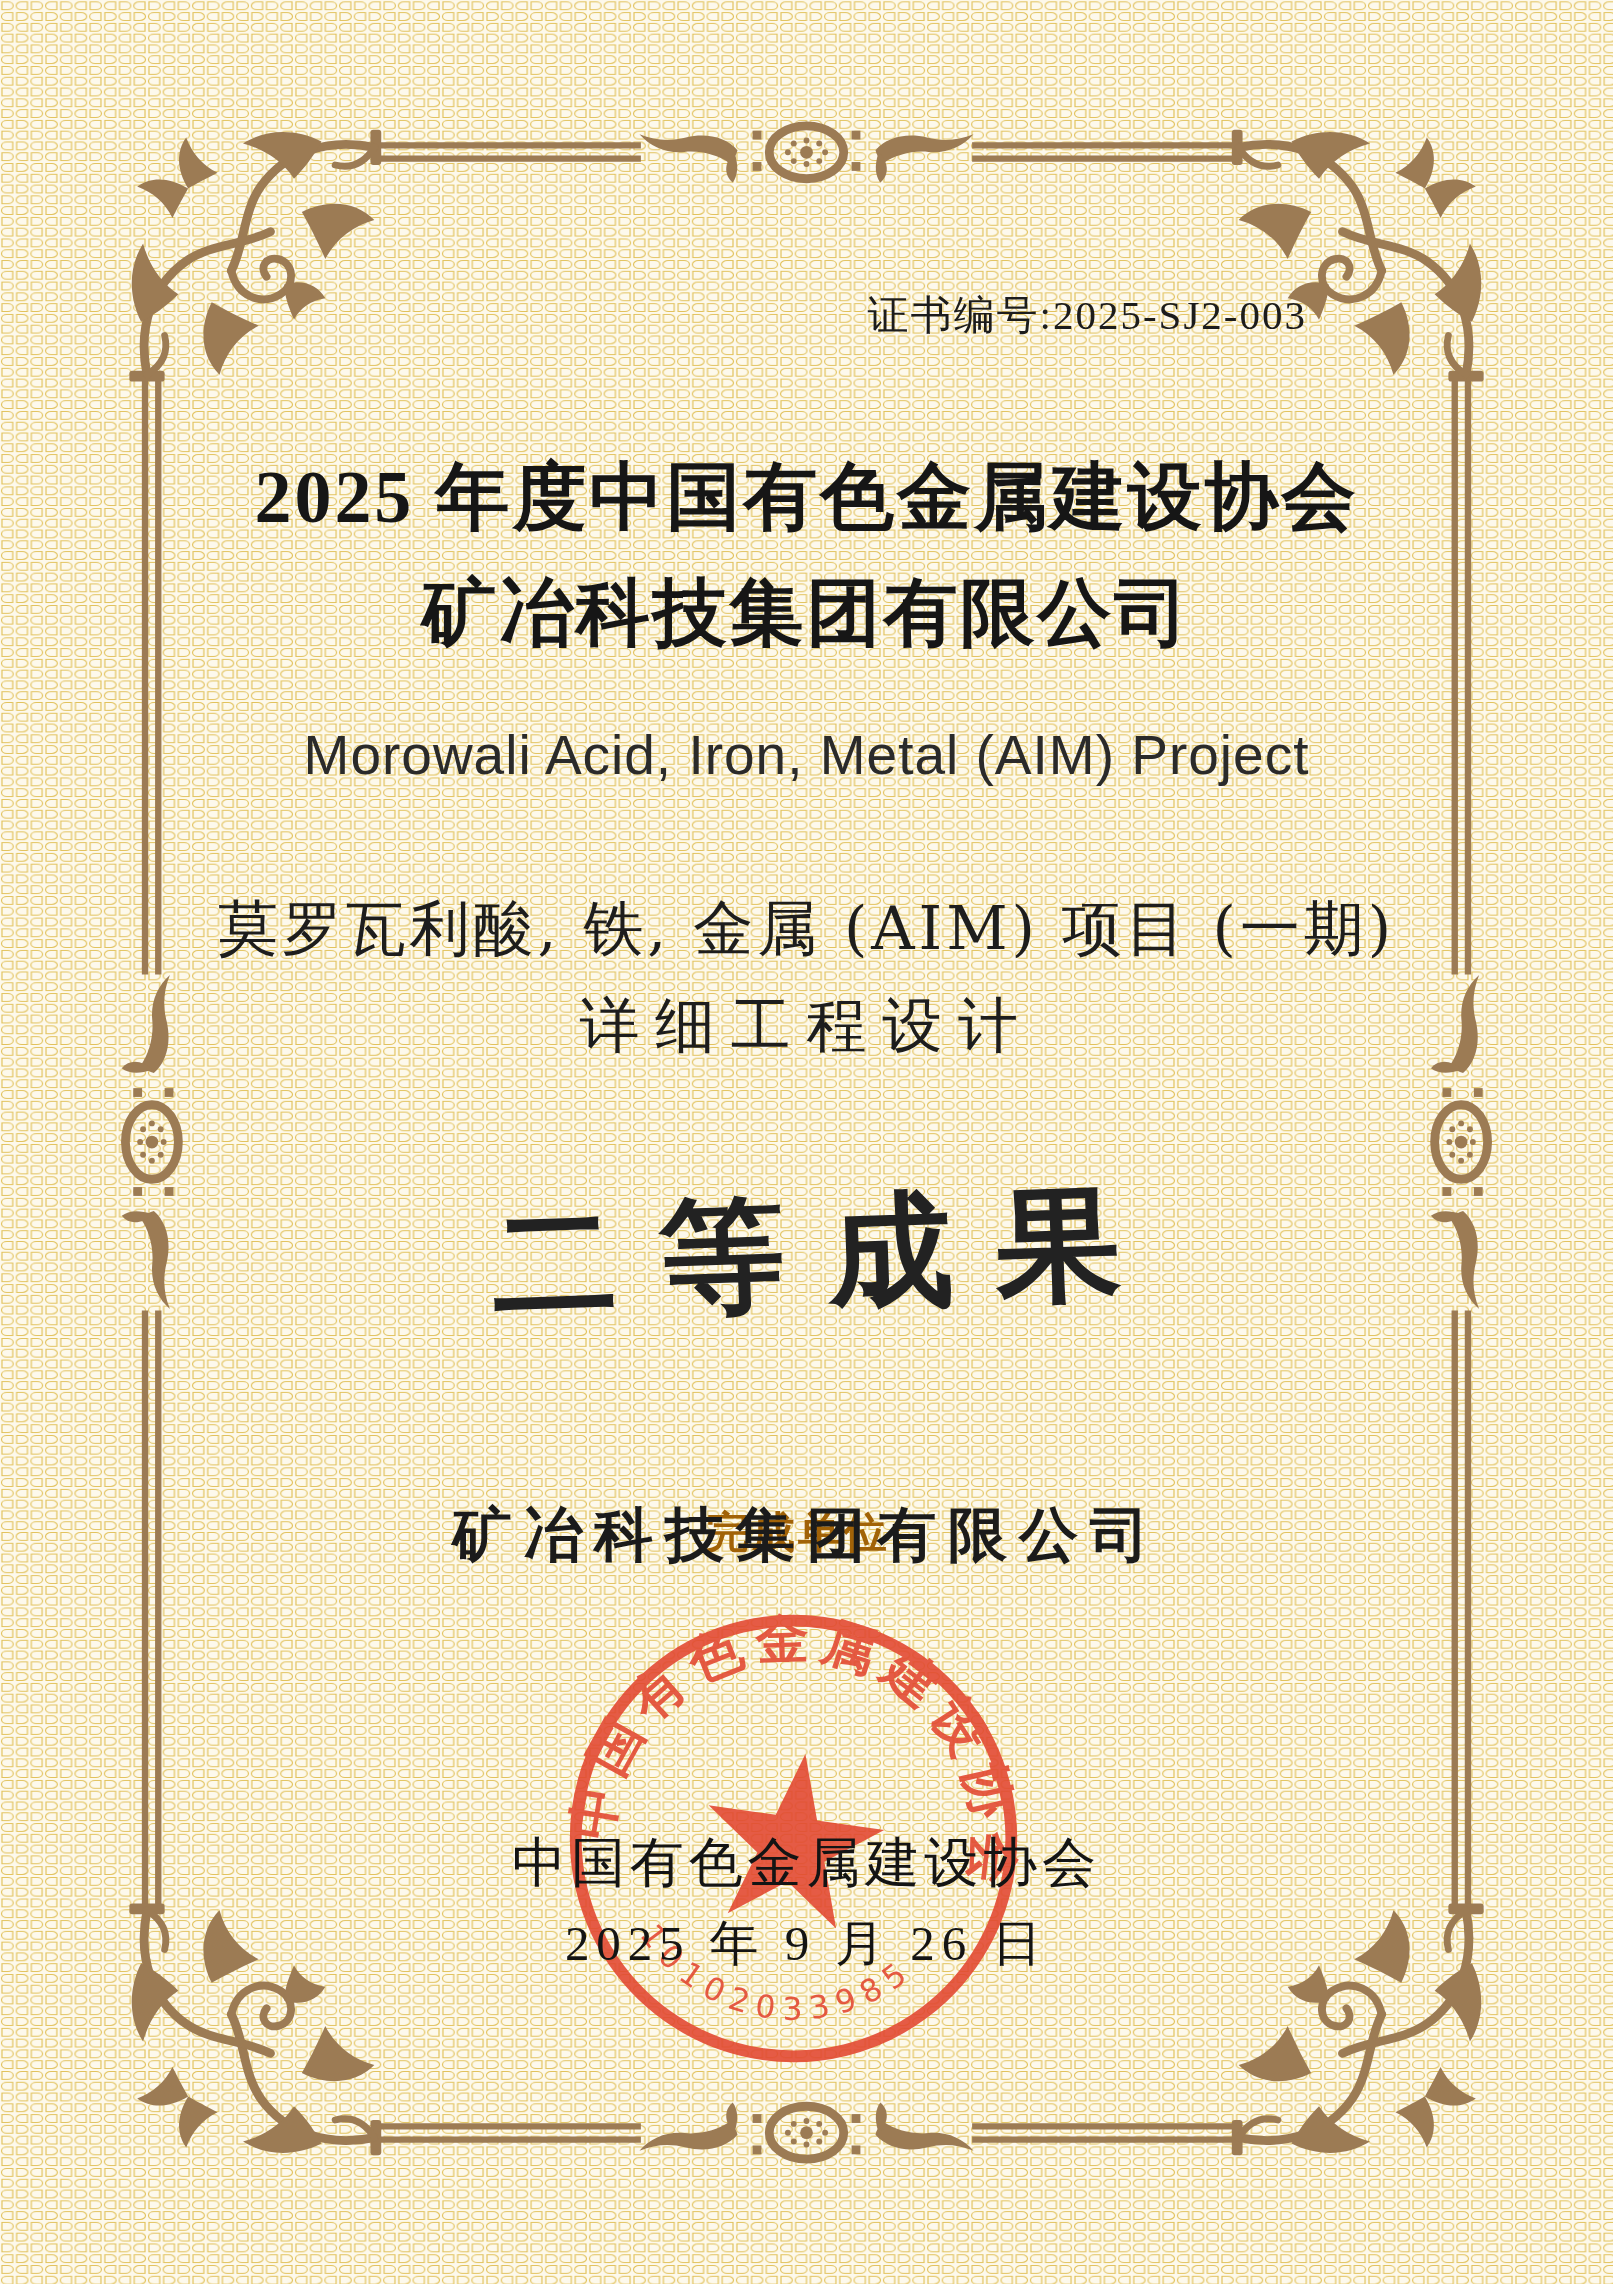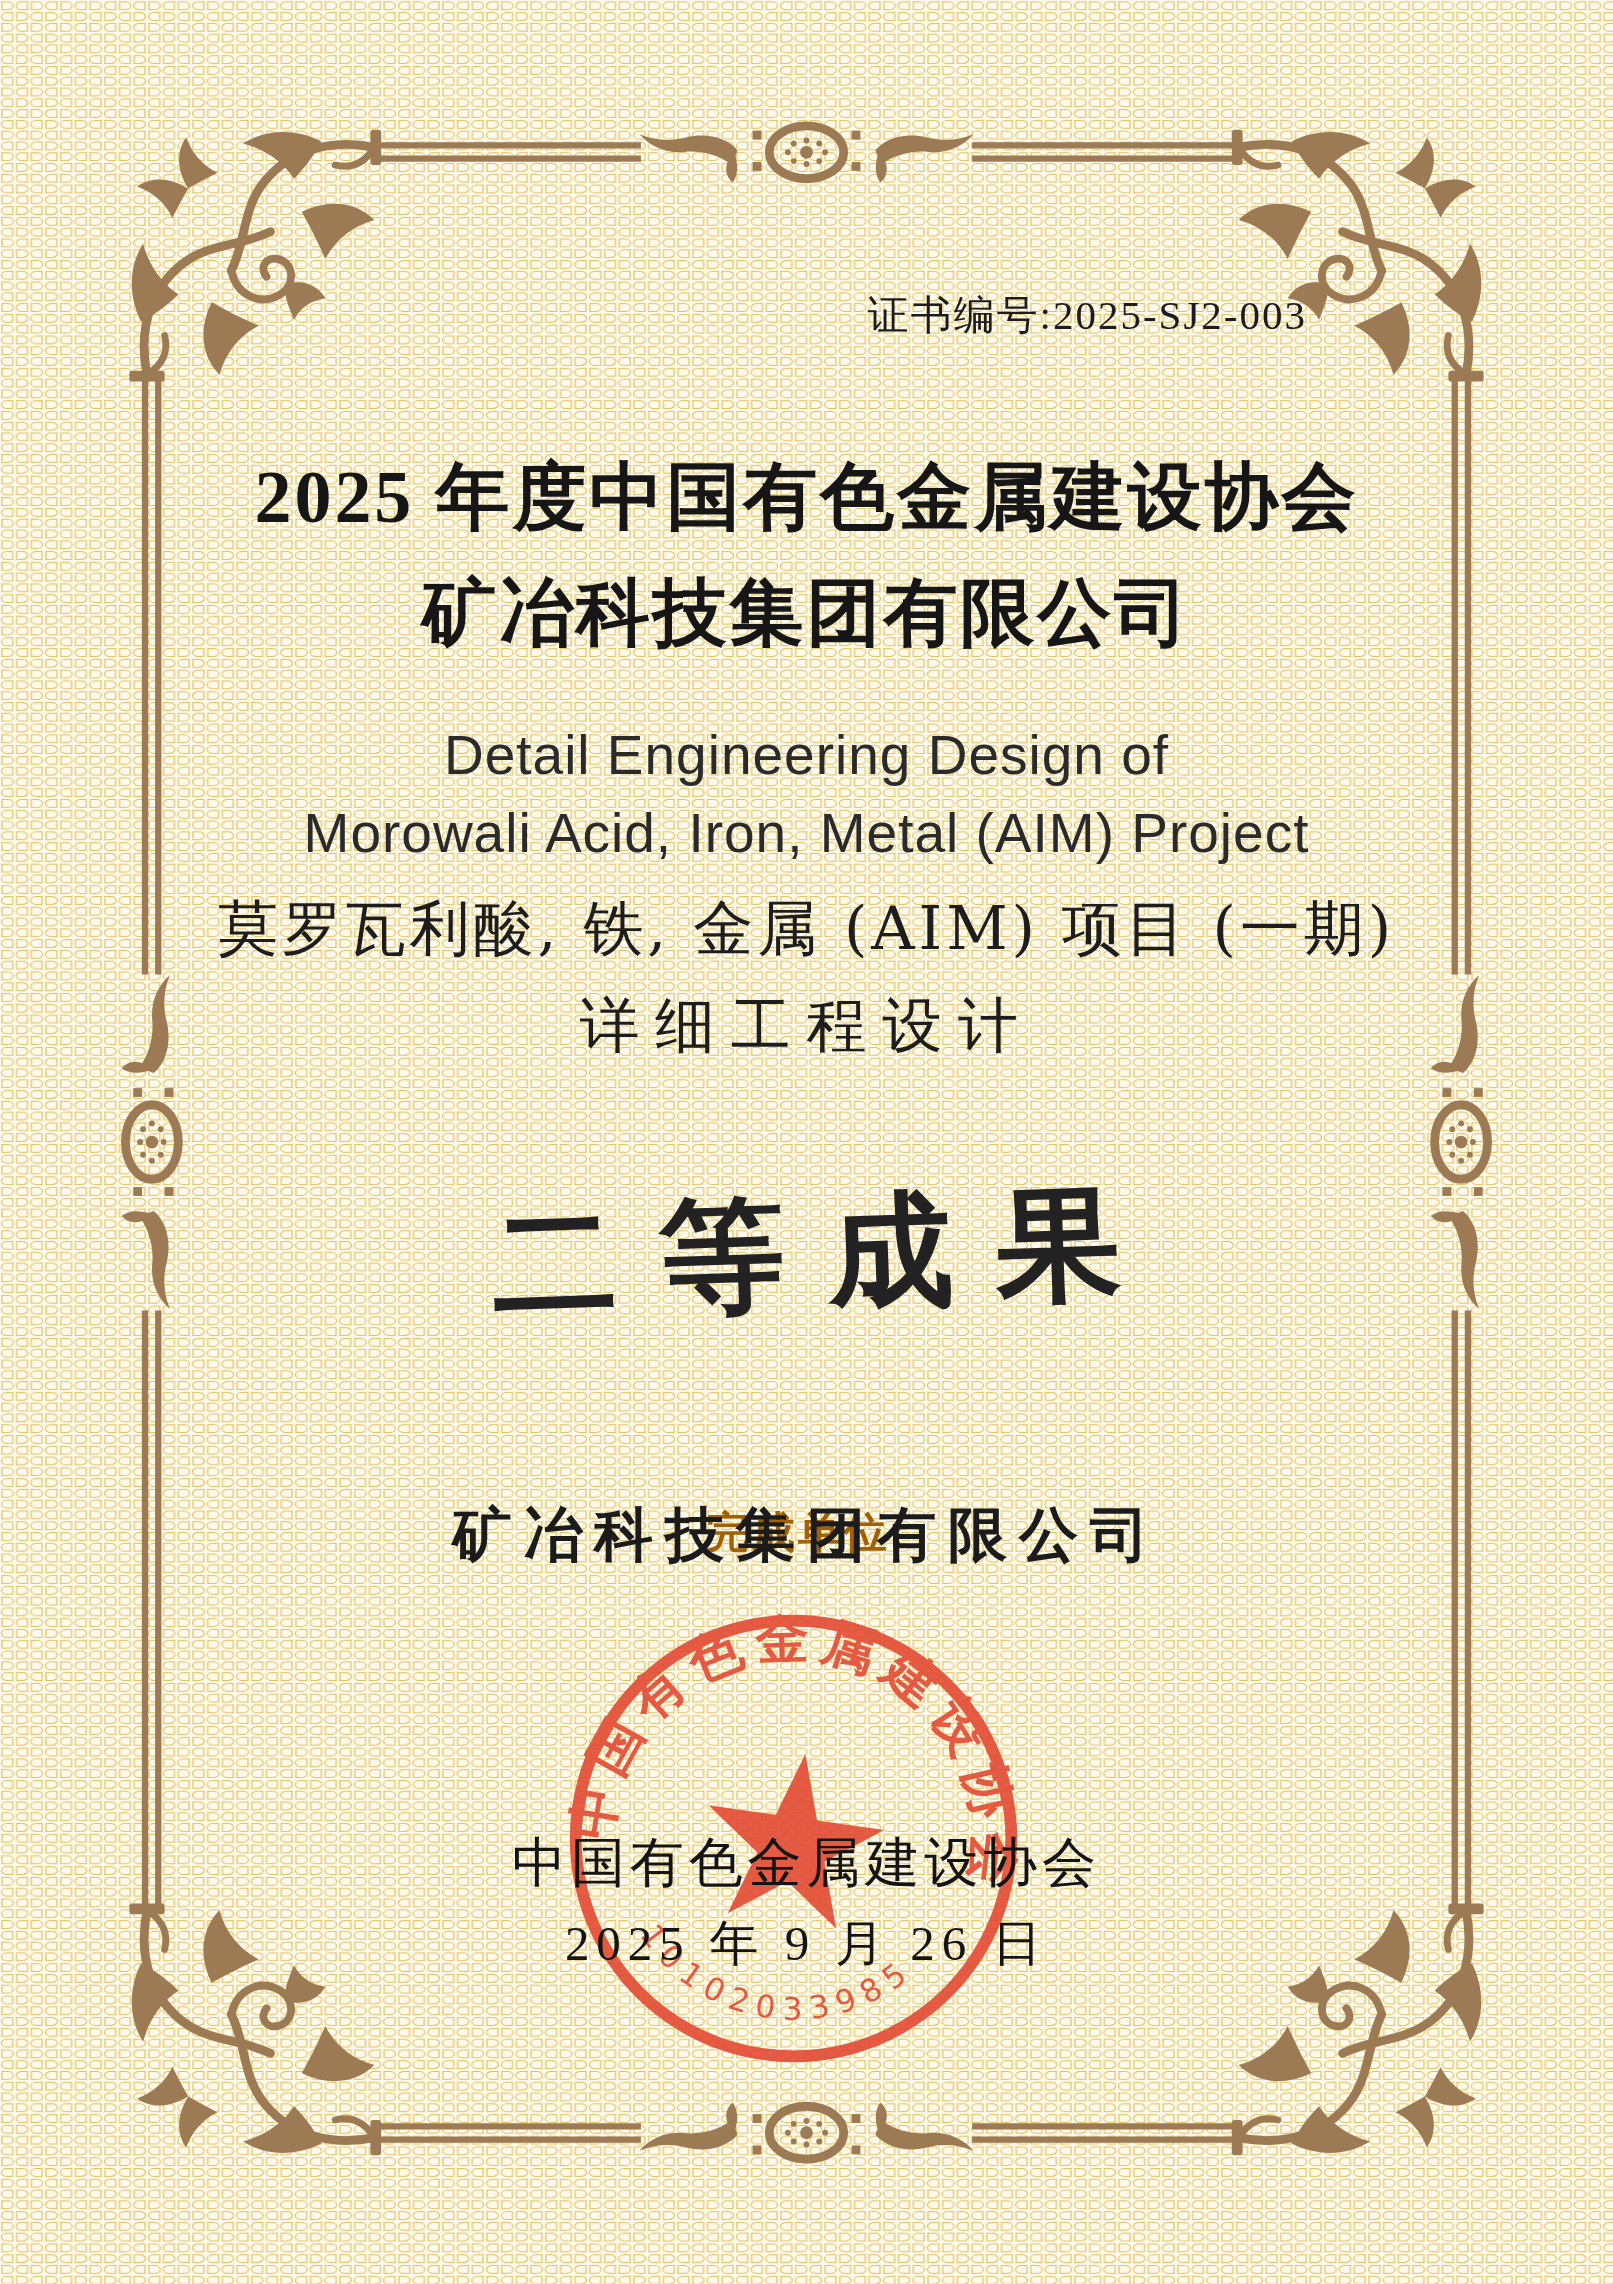--- a/index.html
+++ b/index.html
@@ -177,21 +177,20 @@
 </div>
 
 <div class="txt cert-number">证书编号:2025-SJ2-003</div>
 
 <div class="txt title">
   <div>2025 年度中国有色金属建设协会</div>
   <div>矿冶科技集团有限公司</div>
 </div>
 
 <div class="txt entitle">
-  <div>Detail Engineering Design of</div>
   <div>Morowali Acid, Iron, Metal (AIM) Project</div>
 </div>
 
 <div class="txt zhproject">
   <div>莫罗瓦利酸, 铁, 金属 (AIM) 项目 (一期)</div>
   <div class="l2">详细工程设计</div>
 </div>
 
 <div class="txt award">二等成果</div>
 

